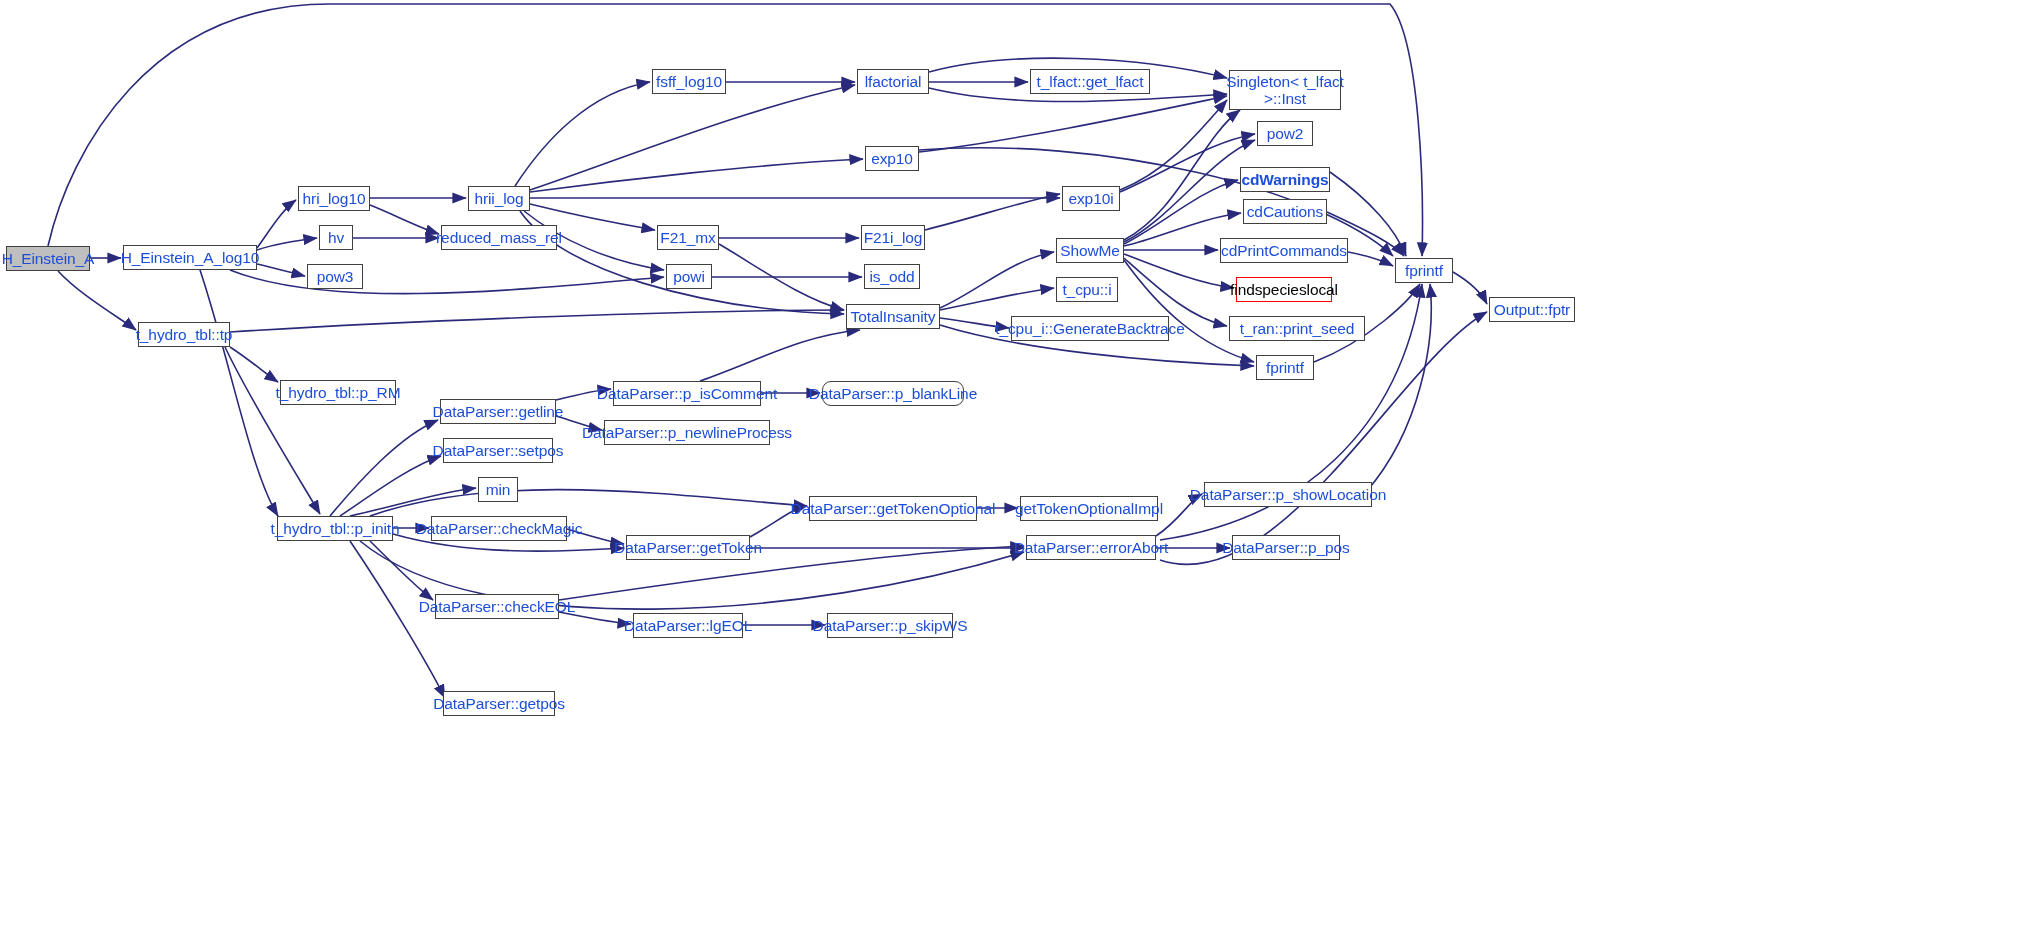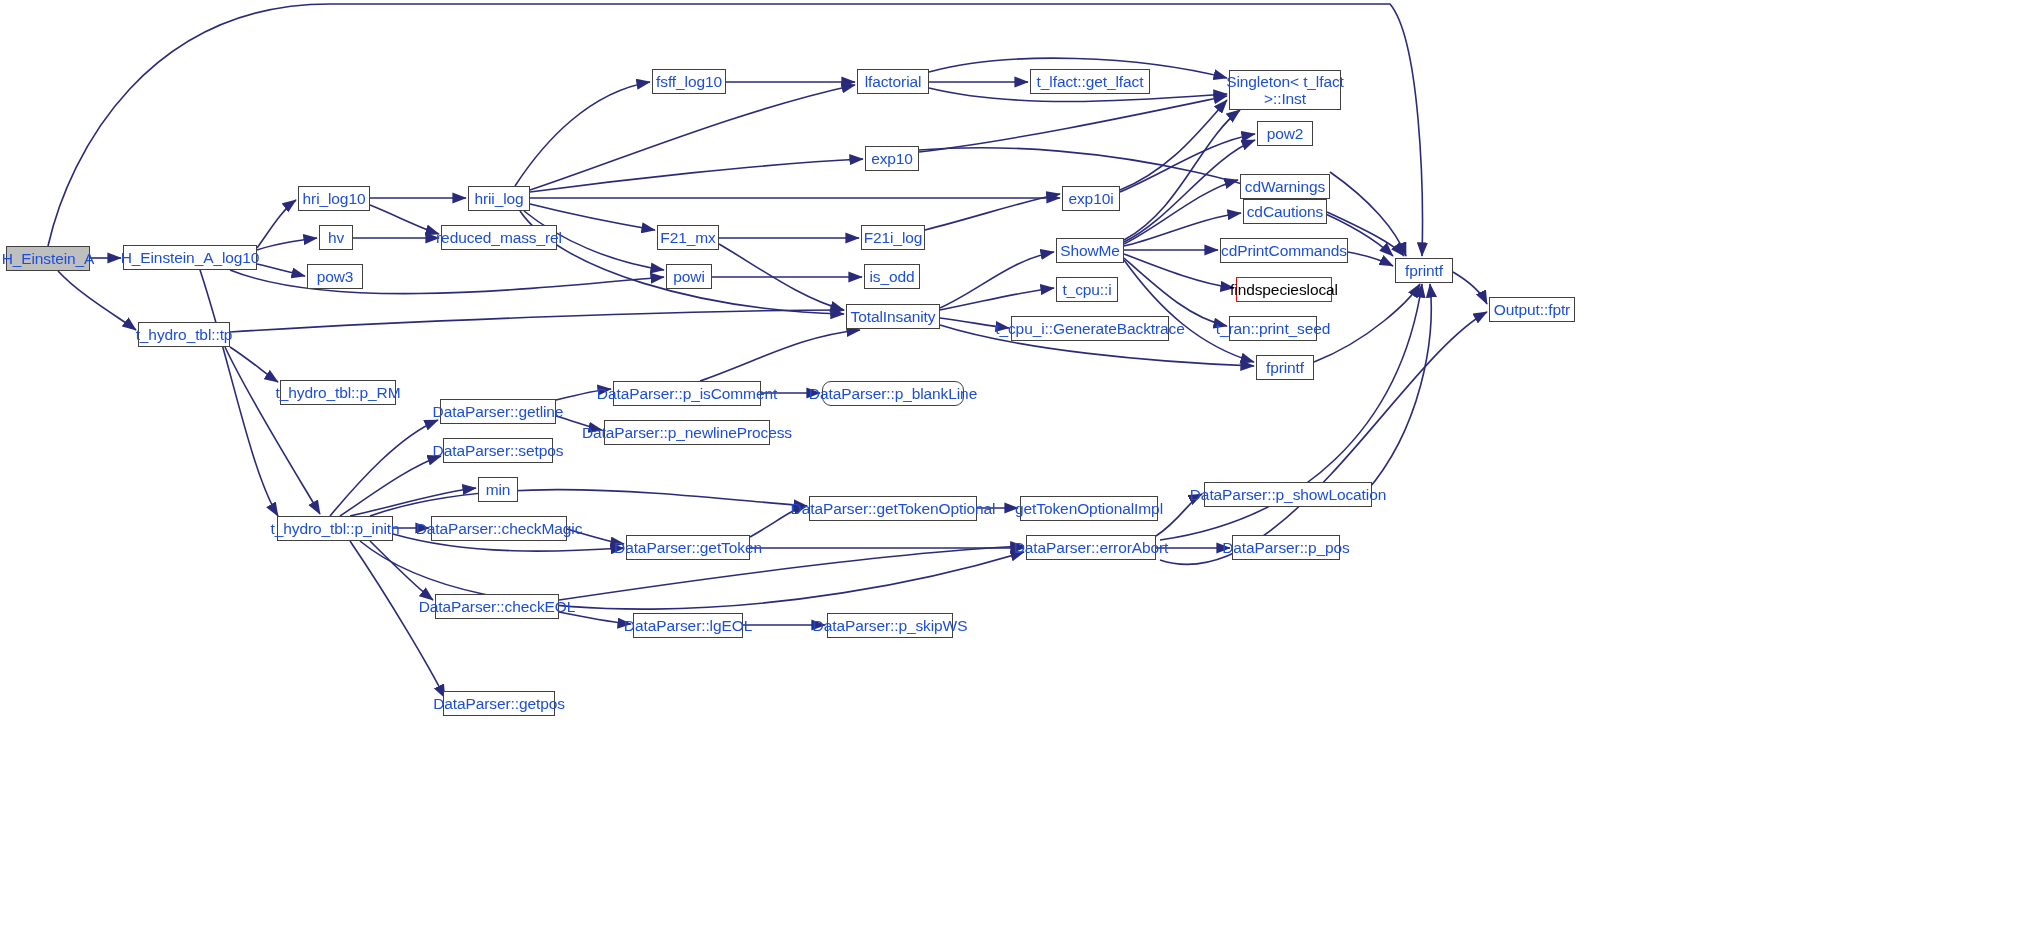--- a/index.html
+++ b/index.html
@@ -145,25 +145,25 @@
       <div class="node" style="left: 468px; top: 186px; width: 62px; height: 25px;">hrii_log</div>
       <div class="node" style="left: 441px; top: 225px; width: 116px; height: 25px;">reduced_mass_rel</div>
       <div class="node" style="left: 652px; top: 69px; width: 74px; height: 25px;">fsff_log10</div>
       <div class="node" style="left: 857px; top: 69px; width: 72px; height: 25px;">lfactorial</div>
       <div class="node" style="left: 1030px; top: 69px; width: 120px; height: 25px;">t_lfact::get_lfact</div>
       <div class="node" style="left: 1229px; top: 70px; width: 112px; height: 40px;">Singleton&lt; t_lfact
 &gt;::Inst</div>
       <div class="node" style="left: 865px; top: 146px; width: 54px; height: 25px;">exp10</div>
       <div class="node" style="left: 1062px; top: 186px; width: 58px; height: 25px;">exp10i</div>
       <div class="node" style="left: 1257px; top: 121px; width: 56px; height: 25px;">pow2</div>
-      <div class="node" style="left: 1240px; top: 174px; width: 90px; height: 25px;">cdWarnings</div>
+      <div class="node" style="left: 1240px; top: 167px; width: 90px; height: 25px; font-weight: bold;">cdWarnings</div>
       <div class="node" style="left: 1243px; top: 199px; width: 84px; height: 25px;">cdCautions</div>
       <div class="node" style="left: 1220px; top: 238px; width: 128px; height: 25px;">cdPrintCommands</div>
       <div class="node missing" style="left: 1236px; top: 277px; width: 96px; height: 25px;">findspecieslocal</div>
-      <div class="node" style="left: 1229px; top: 316px; width: 88px; height: 25px;">t_ran::print_seed</div>
+      <div class="node" style="left: 1229px; top: 316px; width: 136px; height: 25px;">t_ran::print_seed</div>
       <div class="node" style="left: 1395px; top: 258px; width: 58px; height: 25px;">fprintf</div>
       <div class="node" style="left: 1489px; top: 297px; width: 86px; height: 25px;">Output::fptr</div>
       <div class="node" style="left: 1256px; top: 355px; width: 58px; height: 25px;">fprintf</div>
       <div class="node" style="left: 657px; top: 225px; width: 62px; height: 25px;">F21_mx</div>
       <div class="node" style="left: 861px; top: 225px; width: 64px; height: 25px;">F21i_log</div>
       <div class="node" style="left: 666px; top: 264px; width: 46px; height: 25px;">powi</div>
       <div class="node" style="left: 864px; top: 264px; width: 56px; height: 25px;">is_odd</div>
       <div class="node" style="left: 1056px; top: 238px; width: 68px; height: 25px;">ShowMe</div>
       <div class="node" style="left: 846px; top: 304px; width: 94px; height: 25px;">TotalInsanity</div>
       <div class="node" style="left: 1056px; top: 277px; width: 62px; height: 25px;">t_cpu::i</div>

